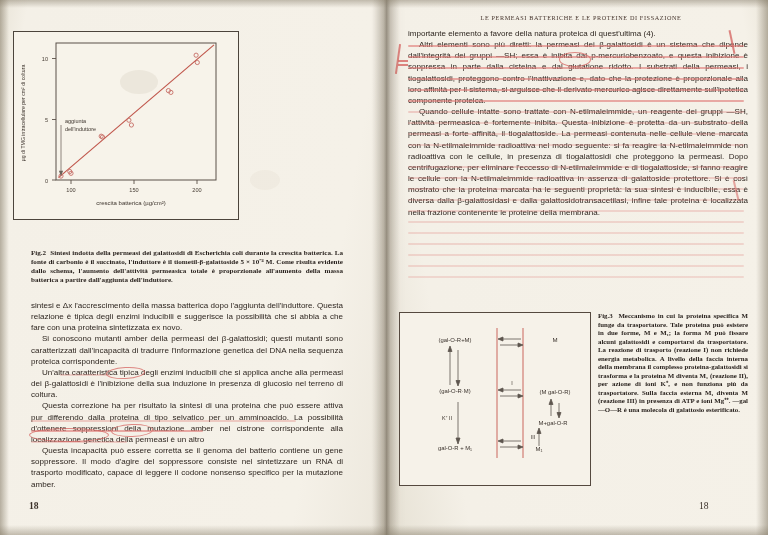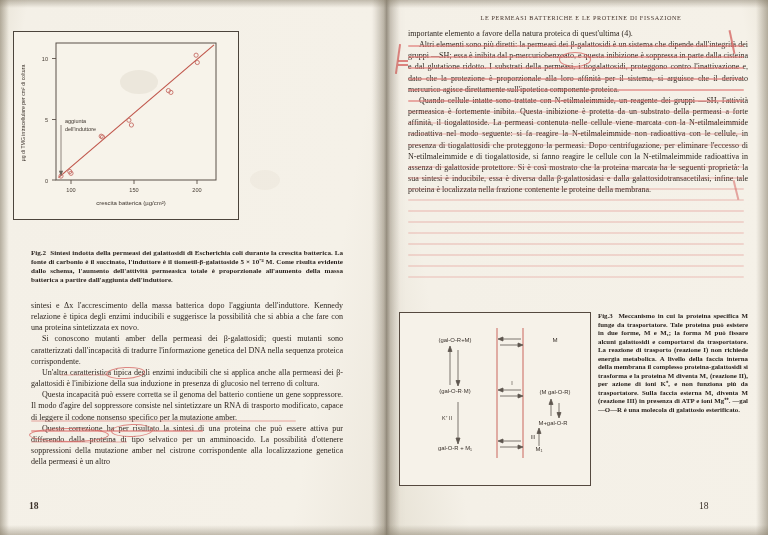--- a/index.html
+++ b/index.html
@@ -42,21 +42,21 @@
   .running-head{
     position:absolute;left:416px;top:14px;width:330px;
     text-align:center;font-size:6.2px;letter-spacing:.62px;
     color:#45342c;font-variant:small-caps;text-transform:uppercase;
     font-family:"Liberation Serif", serif;
   }
   .body-col{
     position:absolute;
     font-size:8.05px;line-height:11.15px;
     text-align:justify;color:#2e2620;
-    font-family:Liberation Serif, serif;
+    font-family:Liberation Sans, sans-serif;
   }
   .body-col p{margin:0;text-indent:11px;}
   .body-col p.noind{text-indent:0;}
   .folio{
     position:absolute;font-size:9.6px;color:#3a2f28;
     font-family:"Liberation Serif", serif;
   }
 
   
   .fig2-frame{
@@ -146,25 +146,25 @@
       <polygon points="48,145.2 45.9,139.8 50.1,139.8" fill="#6b625a"></polygon>
       <text x="52" y="92" font-size="5.5" fill="#3e352e" font-family="Liberation Sans, sans-serif">aggiunta</text>
       <text x="52" y="99.5" font-size="5.5" fill="#3e352e" font-family="Liberation Sans, sans-serif">dell'induttore</text>
     </svg>
 
     <div class="fig2-caption">
       <b>Fig.2</b>&nbsp;&nbsp;<b><span>Sintesi indotta della permeasi dei galattosidi di Escherichia coli durante la crescita batterica. La fonte di carbonio è il succinato, l'induttore è il tiometil-β-galattoside 5 × 10⁻⁴ M. Come risulta evidente dallo schema, l'aumento dell'attività permeasica totale è proporzionale all'aumento della massa batterica a partire dall'aggiunta dell'induttore.</span></b>
     </div>
 
     <div class="body-col" style="left:31px;top:300px;width:312px;">
-      <p class="noind">sintesi e Δx l'accrescimento della massa batterica dopo l'aggiunta dell'induttore. Kennedy relazione è tipica degli enzimi inducibili e suggerisce la possibilità che si abbia a che fare con una proteina sintetizzata ex novo.</p>
+      <p class="noind">sintesi e Δx l'accrescimento della massa batterica dopo l'aggiunta dell'induttore. Questa relazione è tipica degli enzimi inducibili e suggerisce la possibilità che si abbia a che fare con una proteina sintetizzata ex novo.</p>
       <p>Si conoscono mutanti amber della permeasi dei β-galattosidi; questi mutanti sono caratterizzati dall'incapacità di tradurre l'informazione genetica del DNA nella sequenza proteica corrispondente.</p>
       <p>Un'altra caratteristica tipica degli enzimi inducibili che si applica anche alla permeasi dei β-galattosidi è l'inibizione della sua induzione in presenza di glucosio nel terreno di coltura.</p>
+      <p>Questa correzione ha per risultato la sintesi di una proteina che può essere attiva pur differendo dalla proteina di tipo selvatico per un amminoacido. La possibilità d'ottenere soppressioni della mutazione amber nel cistrone corrispondente alla localizzazione genetica della permeasi è un altro</p>
       <p>Questa incapacità può essere corretta se il genoma del batterio contiene un gene soppressore. Il modo d'agire del soppressore consiste nel sintetizzare un RNA di trasporto modificato, capace di leggere il codone nonsenso specifico per la mutazione amber.</p>
-      <p>Questa correzione ha per risultato la sintesi di una proteina che può essere attiva pur differendo dalla proteina di tipo selvatico per un amminoacido. La possibilità d'ottenere soppressioni della mutazione amber nel cistrone corrispondente alla localizzazione genetica della permeasi è un altro</p>
     </div>
 
     <div class="folio" style="left:29px;top:500px;font-weight:bold;">18</div>
 
     <div class="ann">
       <div class="oval" style="left:111px;top:424px;width:40px;height:11px;transform:rotate(-2deg);"></div>
       <div class="underline" style="left:31px;top:430px;width:172px;"></div>
       <div class="oval" style="left:29px;top:428px;width:78px;height:12px;"></div>
       <div class="underline" style="left:31px;top:419.5px;width:265px;opacity:.55;"></div>
       <div class="underline" style="left:31px;top:441px;width:96px;opacity:.5;"></div>

